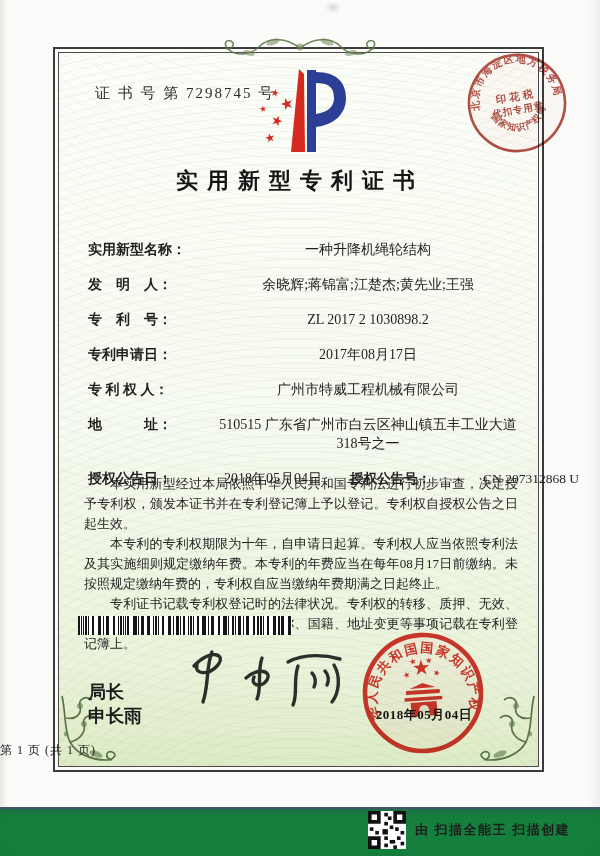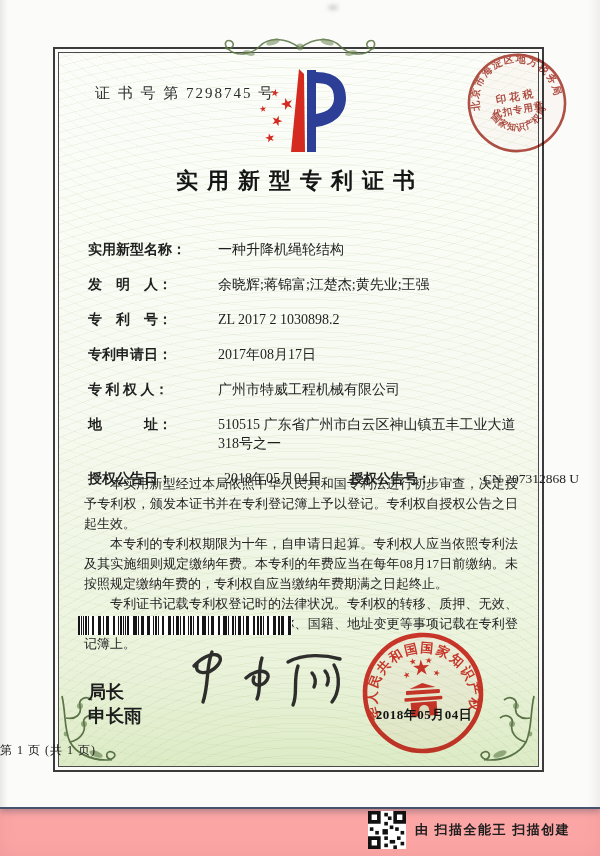--- a/index.html
+++ b/index.html
@@ -1,18 +1,18 @@
 <!DOCTYPE html>
 <html><head>
 <meta charset="utf-8">
 <style>
   html,body{margin:0;padding:0;background:#ffffff;}
   .photo{
     position:relative;width:600px;height:856px;overflow:hidden;
-    background:#fca5a5;
+    background:#15803d;
     font-family:"Liberation Serif","DejaVu Serif",serif;
     box-shadow:inset 0 0 20px rgba(0,0,0,.05);
   }
   .paper{
     position:absolute;left:0;top:0;width:600px;height:807px;
     background:linear-gradient(90deg,#e9e8e5 0,#fbfbf9 8px,#fbfbf9 588px,#efeeec 600px);
     border-bottom:2px solid #46536e;
     box-shadow:0 3px 6px rgba(60,70,90,.35);
   }
   .frame-outer{
@@ -27,21 +27,21 @@
       repeating-radial-gradient(circle at 50% -40%, rgba(140,175,105,.07) 0 1px, rgba(0,0,0,0) 1px 10px),
       linear-gradient(180deg,#fcfdf9 0%,#f7faf1 50%,#ebf3dc 85%,#ddebc6 100%);
   }
   .abs{position:absolute;}
   .cert-no{left:95px;top:84px;font-size:15px;letter-spacing:2px;color:#2c2c2c;}
   .title{left:0;right:0;top:166px;text-align:center;font-size:22px;font-weight:700;
          letter-spacing:9px;color:#151515;}
   .fields{left:88px;top:240px;width:430px;font-size:14px;color:#1f1f1f;}
   .frow{margin-bottom:16px;line-height:19px;display:flex;align-items:flex-start;}
   .flabel{flex:0 0 130px;font-weight:600;white-space:nowrap;}
-  .fvalue{flex:1;max-width:300px;}
+  .fvalue{flex:1;max-width:300px;text-align:center;}
   .frow-grant{position:relative;display:block;height:19px;}
   .pair{display:inline-flex;white-space:nowrap;gap:48px;}
   .pair .flabel{flex:0 0 auto;margin-right:4px;}
   .pair2{position:absolute;left:262px;top:0;font-size:13.5px;}
   .paras{left:84px;top:474px;width:434px;font-size:13px;line-height:20px;color:#242424;}
   .paras p{margin:0;text-indent:2em;text-align:justify;}
   .barcode{
     left:78px;top:616px;width:214px;height:19px;background-color:#fff;
     background-image:
       repeating-linear-gradient(90deg,#151515 0 2px,rgba(0,0,0,0) 2px 7px),

